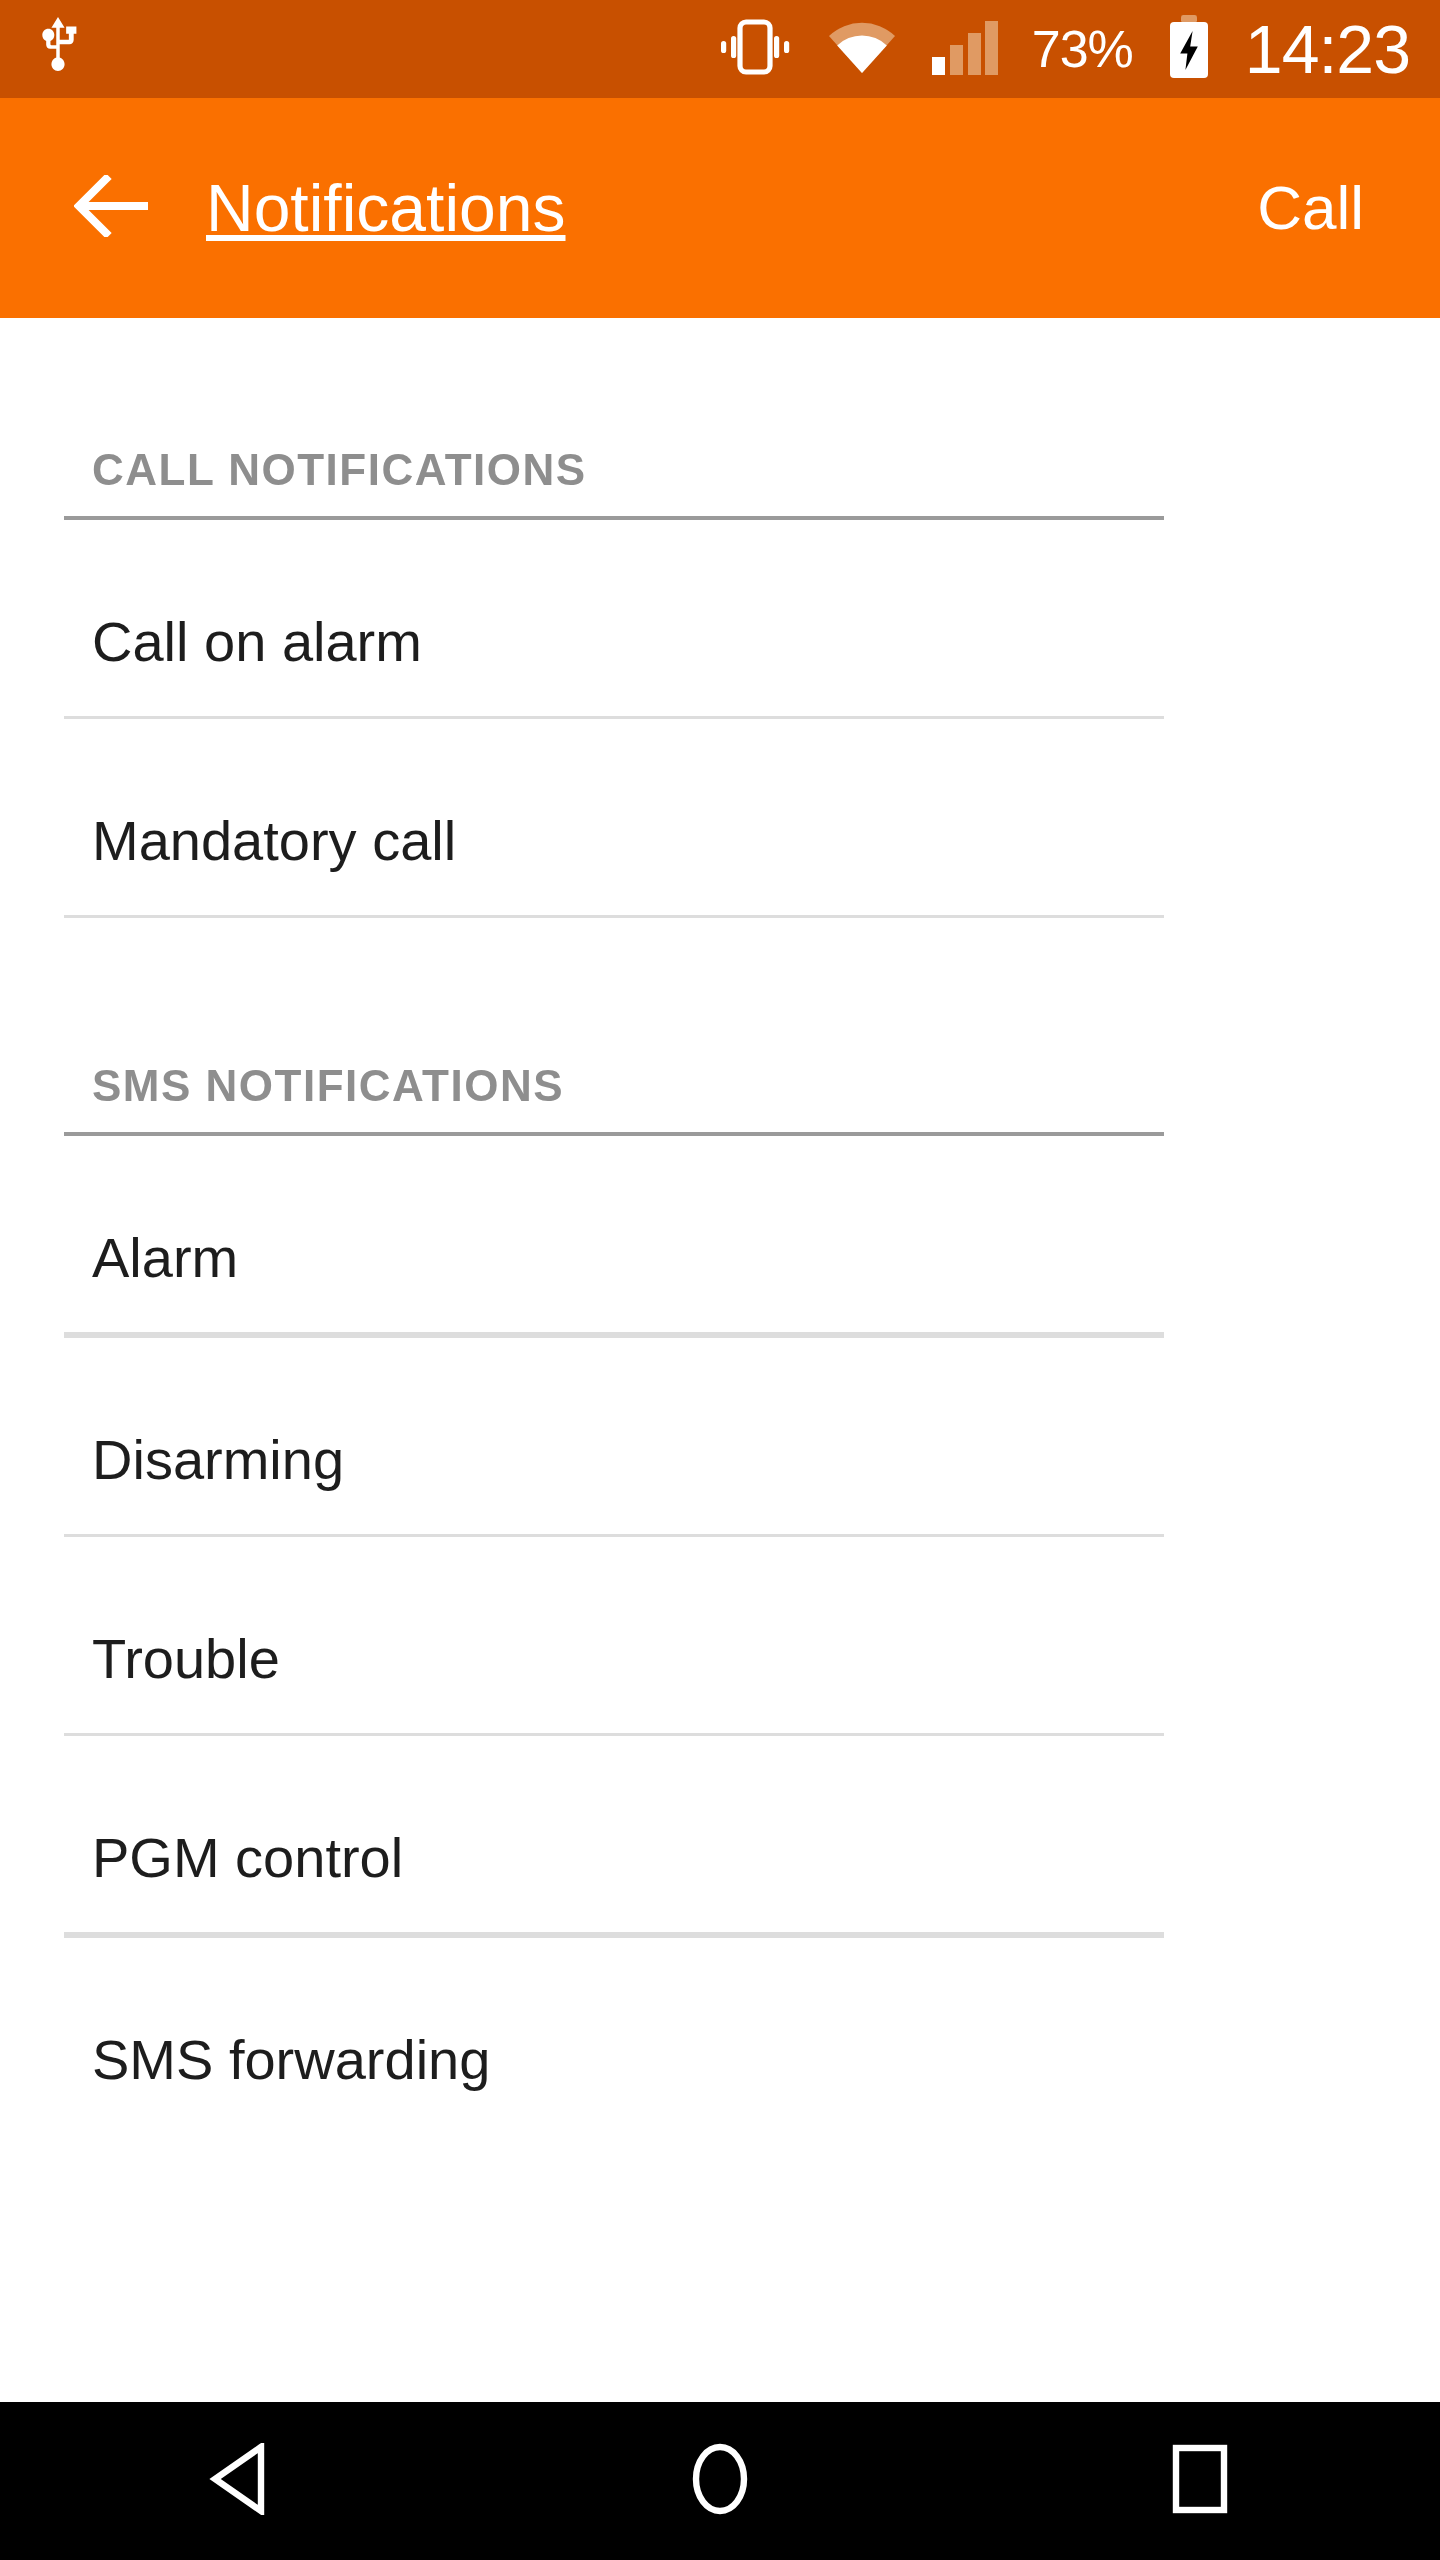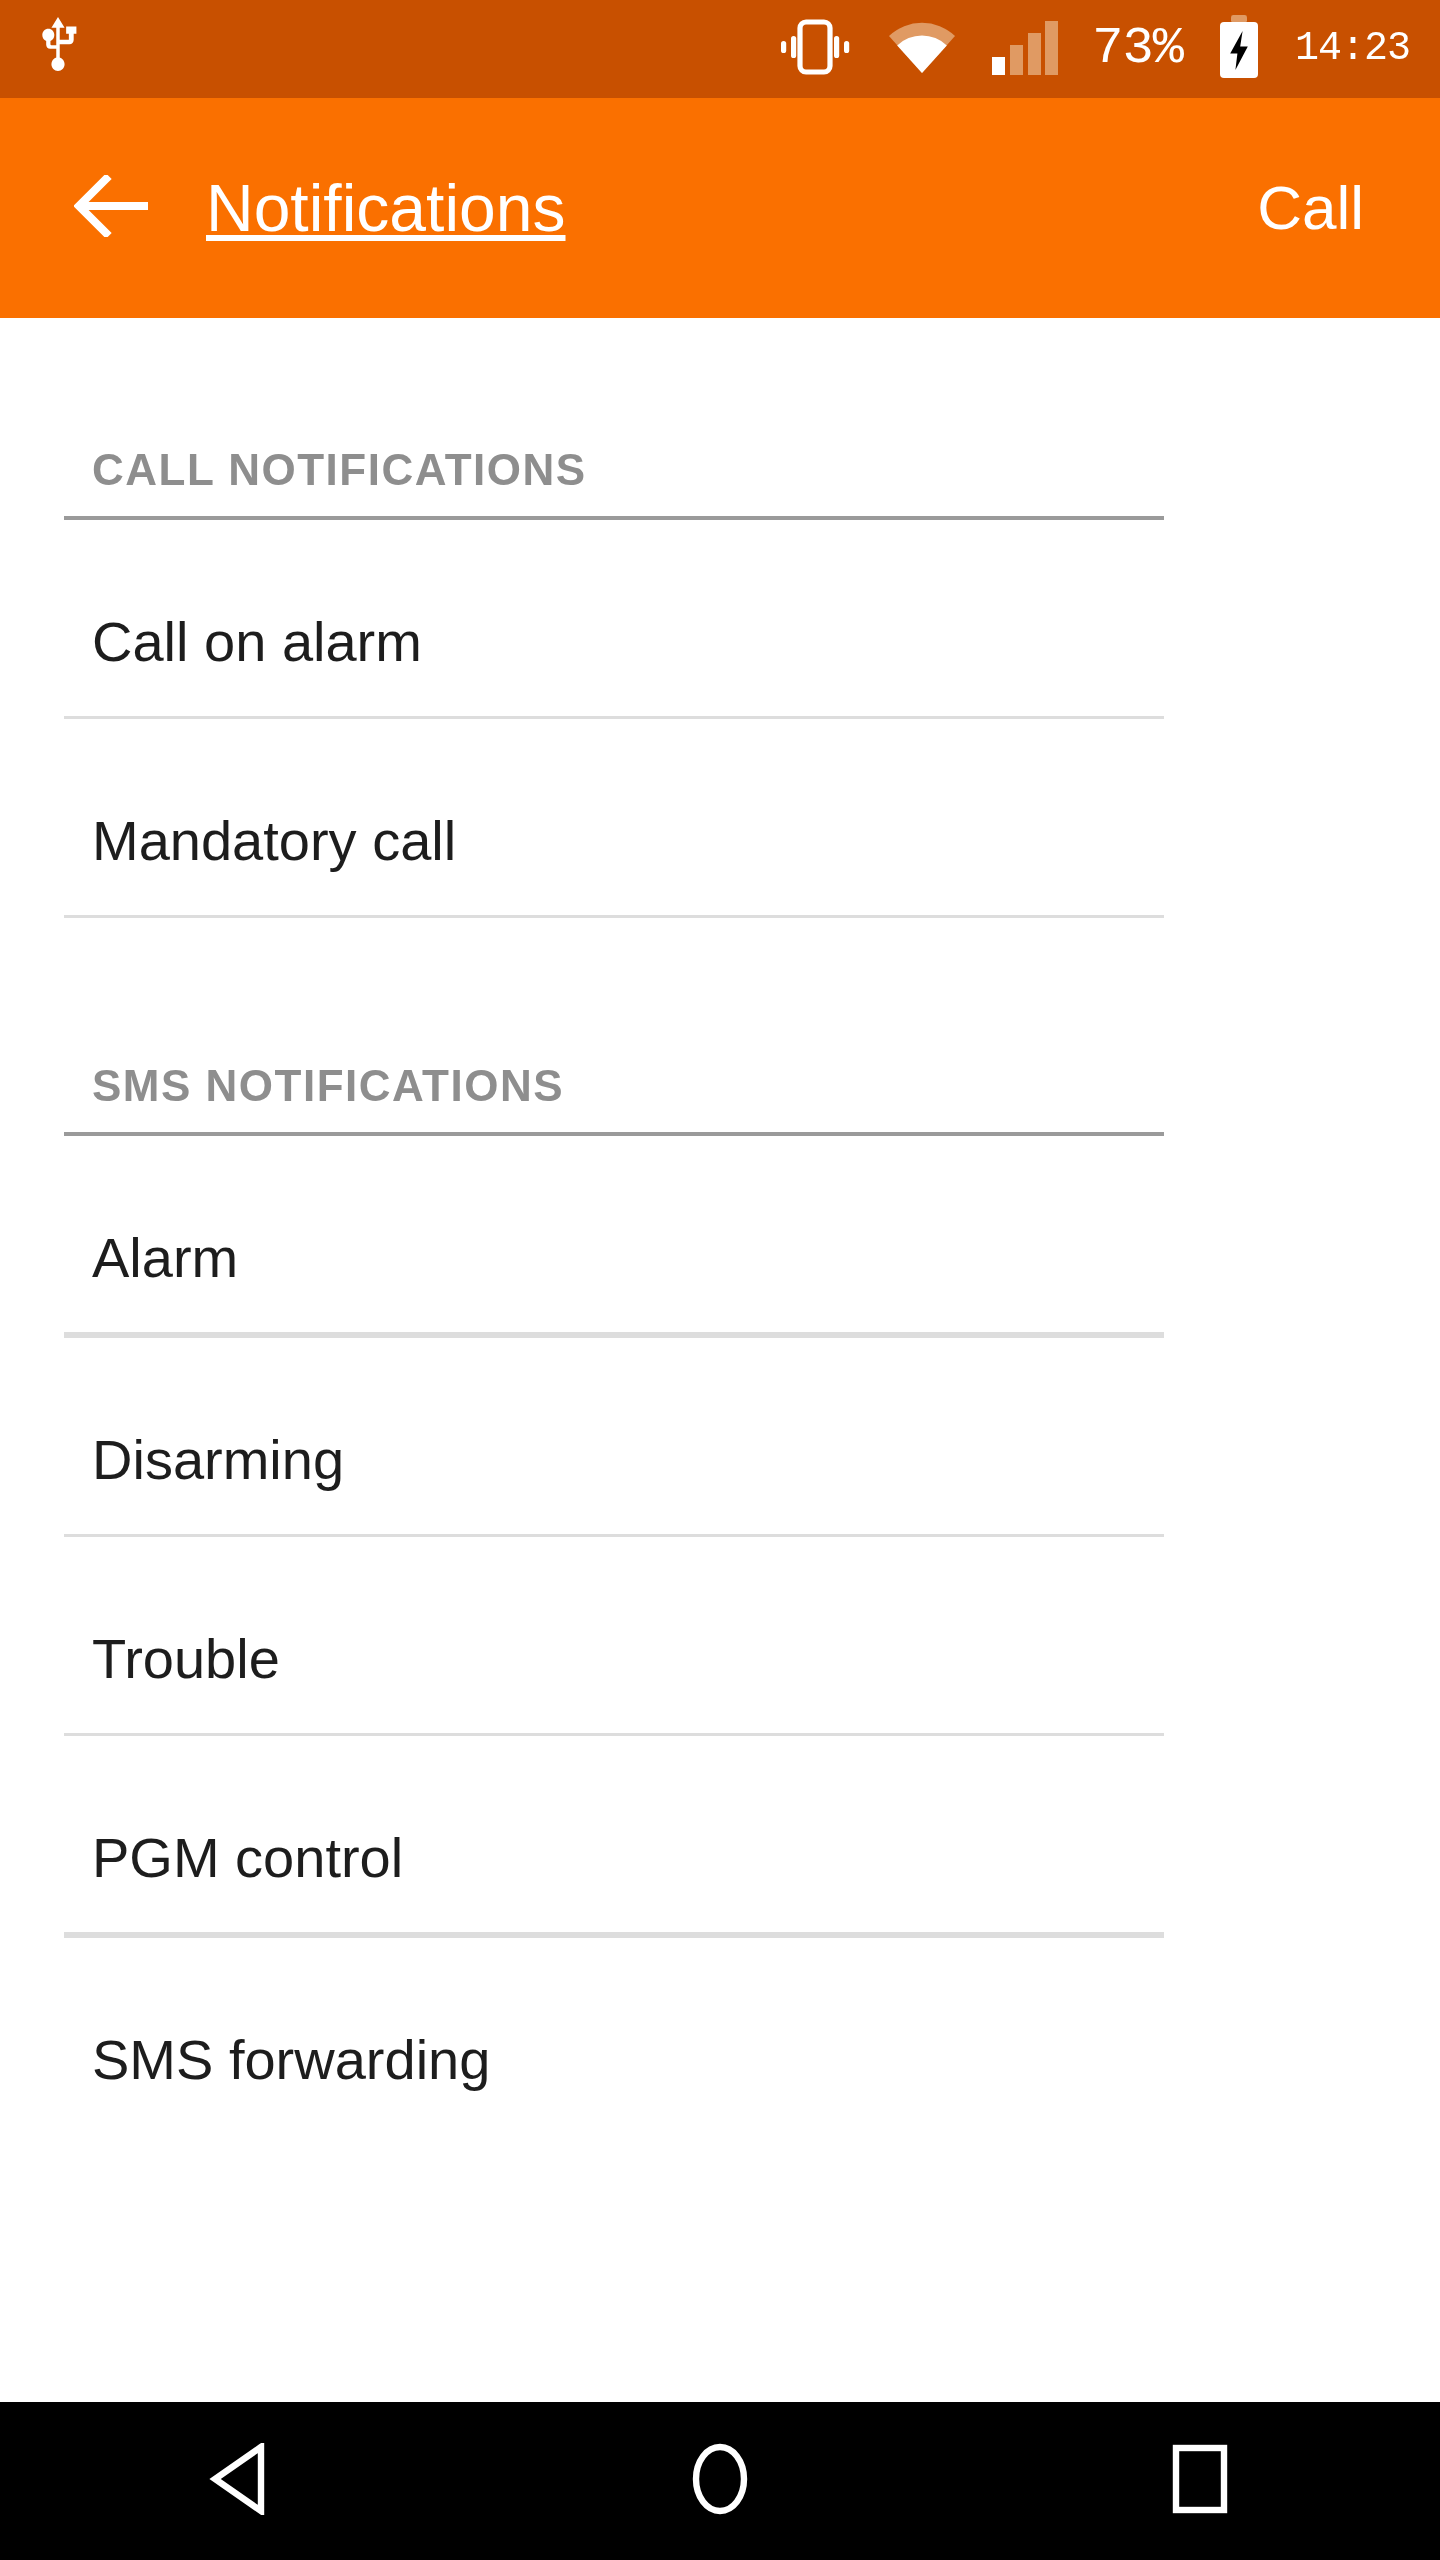--- a/index.html
+++ b/index.html
@@ -25,33 +25,32 @@
   }
   #status-left {
     display:flex; align-items:center;
     padding-left:34px;
   }
   #status-right {
     margin-left:auto;
     display:flex; align-items:center;
     padding-right:30px;
     gap:34px;
-    font-family:Liberation Mono, monospace;
   }
   .sb-icon { display:block; }
   #battery-pct {
     color:#ffffff;
     font-size:52px;
     letter-spacing:-1px;
     line-height:1;
     font-weight:400;
   }
   #clock {
     color:#ffffff;
-    font-size:40px;
+    font-size:68px;
     letter-spacing:-1px;
     line-height:1;
     font-weight:400;
     text-align:center;
   }
 
   
   #app-bar {
     position:absolute; top:98px; left:0;
     width:1440px; height:220px;

